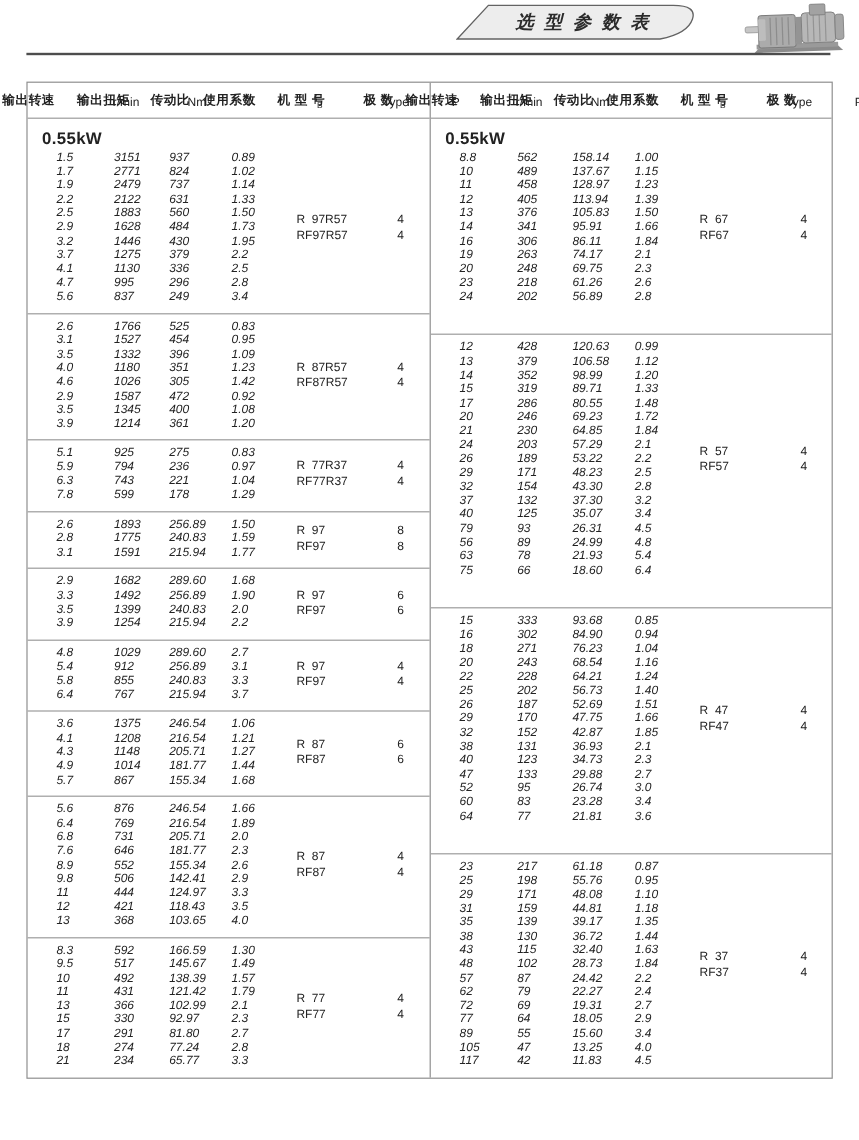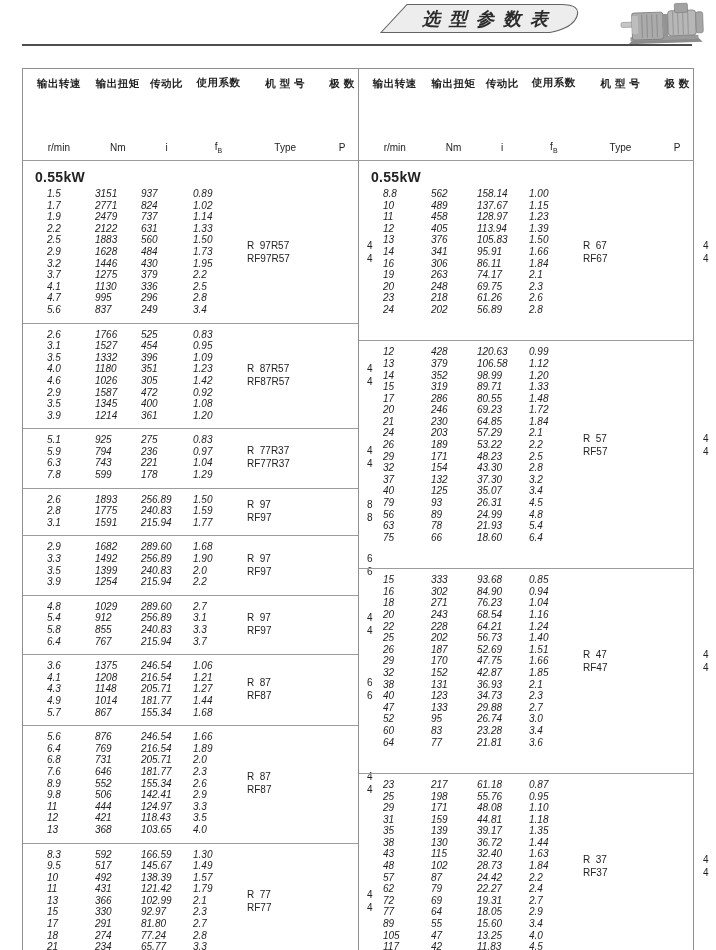--- a/index.html
+++ b/index.html
@@ -8,51 +8,51 @@
     width:716px; height:950px; position:relative; overflow:hidden;
     font-family:"Liberation Sans", sans-serif; color:#222;
   }
 
   
   .banner-wrap { position:absolute; left:380px; top:2px; width:206px; height:33px; }
   .banner-wrap svg { position:absolute; left:0; top:0; }
   .banner-text {
     position:absolute; left:16px; top:4px; width:178px; height:25px;
     display:flex; align-items:center; justify-content:center;
-    font-size:18px; font-weight:bold; font-style:italic;
+    font-size:15px; font-weight:bold; font-style:italic;
     letter-spacing:9px; color:#2b2b2b; white-space:nowrap; text-indent:9px;
   }
   .top-rule { position:absolute; left:22px; top:44px; width:670px; height:2px; background:#4d4d4d; }
   .gearmotor { position:absolute; left:620px; top:1px; width:90px; height:46px; }
 
   
   .sheet { position:absolute; left:22px; top:68px; width:672px; }
   .param-table { display:flex; border:1px solid #8f8f8f; background:#fff; }
   .half { width:50%; display:flex; flex-direction:column; }
   .half.right { border-left:1px solid #8f8f8f; }
 
   .thead { display:flex; padding:7px 0 6px 0; border-bottom:1px solid #9c9c9c; }
-  .th { display:flex; flex-direction:column; align-items:center; justify-content:center;gap:48px; }
+  .th { display:flex; flex-direction:row; align-items:center; justify-content:center;gap:48px; }
   .th .cn { font-size:10.5px; font-weight:bold; letter-spacing:0.5px; white-space:pre; }
   .th .en { font-size:10px; margin-top:3px; }
   .th .en sub { font-size:7px; }
   .th-speed{width:72px;} .th-torque{width:46px;} .th-ratio{width:52px;}
   .th-fb{width:52px;} .th-type{width:82px;} .th-poles{width:32px;text-align:right;}
 
   .blocks { flex:1; display:flex; flex-direction:column;justify-content:space-between; }
   .block { border-top:1px solid #9c9c9c; padding:5px 0 7px 0; }
   .blocks .block:first-child { border-top:none; }
   .power { font-size:14px; font-weight:bold; margin:3px 0 3px 12px; letter-spacing:0.3px; }
   .block-inner { display:flex; }
   .rows { width:222px; padding-left:24px;font-style:italic; }
   .row { display:flex; height:11.6px; line-height:11.6px; font-size:10px; }
   .cell { display:block; white-space:nowrap; }
   .c-speed{width:48px;} .c-torque{width:46px;} .c-ratio{width:52px;} .c-fb{width:52px;}
   .type-panel { display:flex; flex-direction:column; justify-content:center; font-size:10px; line-height:13px; }
-  .type-line { display:flex;gap:36px; }
+  .type-line { display:flex; }
   .model { width:82px; padding-left:2px; white-space:pre; }
   .pole { width:30px; padding-left:4px; }
 </style>
 </head>
 <body>
 
 <div class="banner-wrap">
   <svg width="206" height="33" viewBox="0 0 206 33">
     <path d="M 1 30.5 L 27 2.5 L 181 2.5 Q 201 2.5 197 14 Q 193 26 170 30.5 Z" fill="#ededed" stroke="#636363" stroke-width="1.1"></path>
   </svg>

